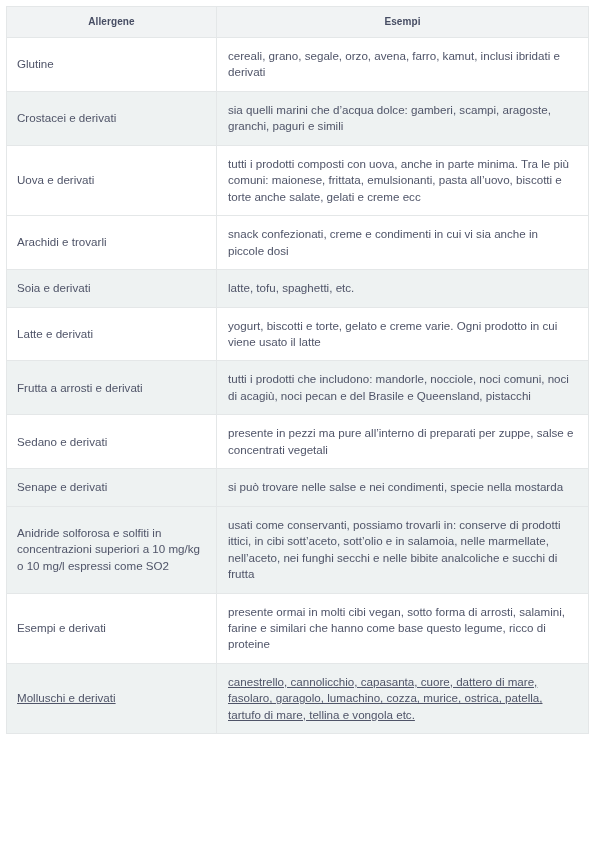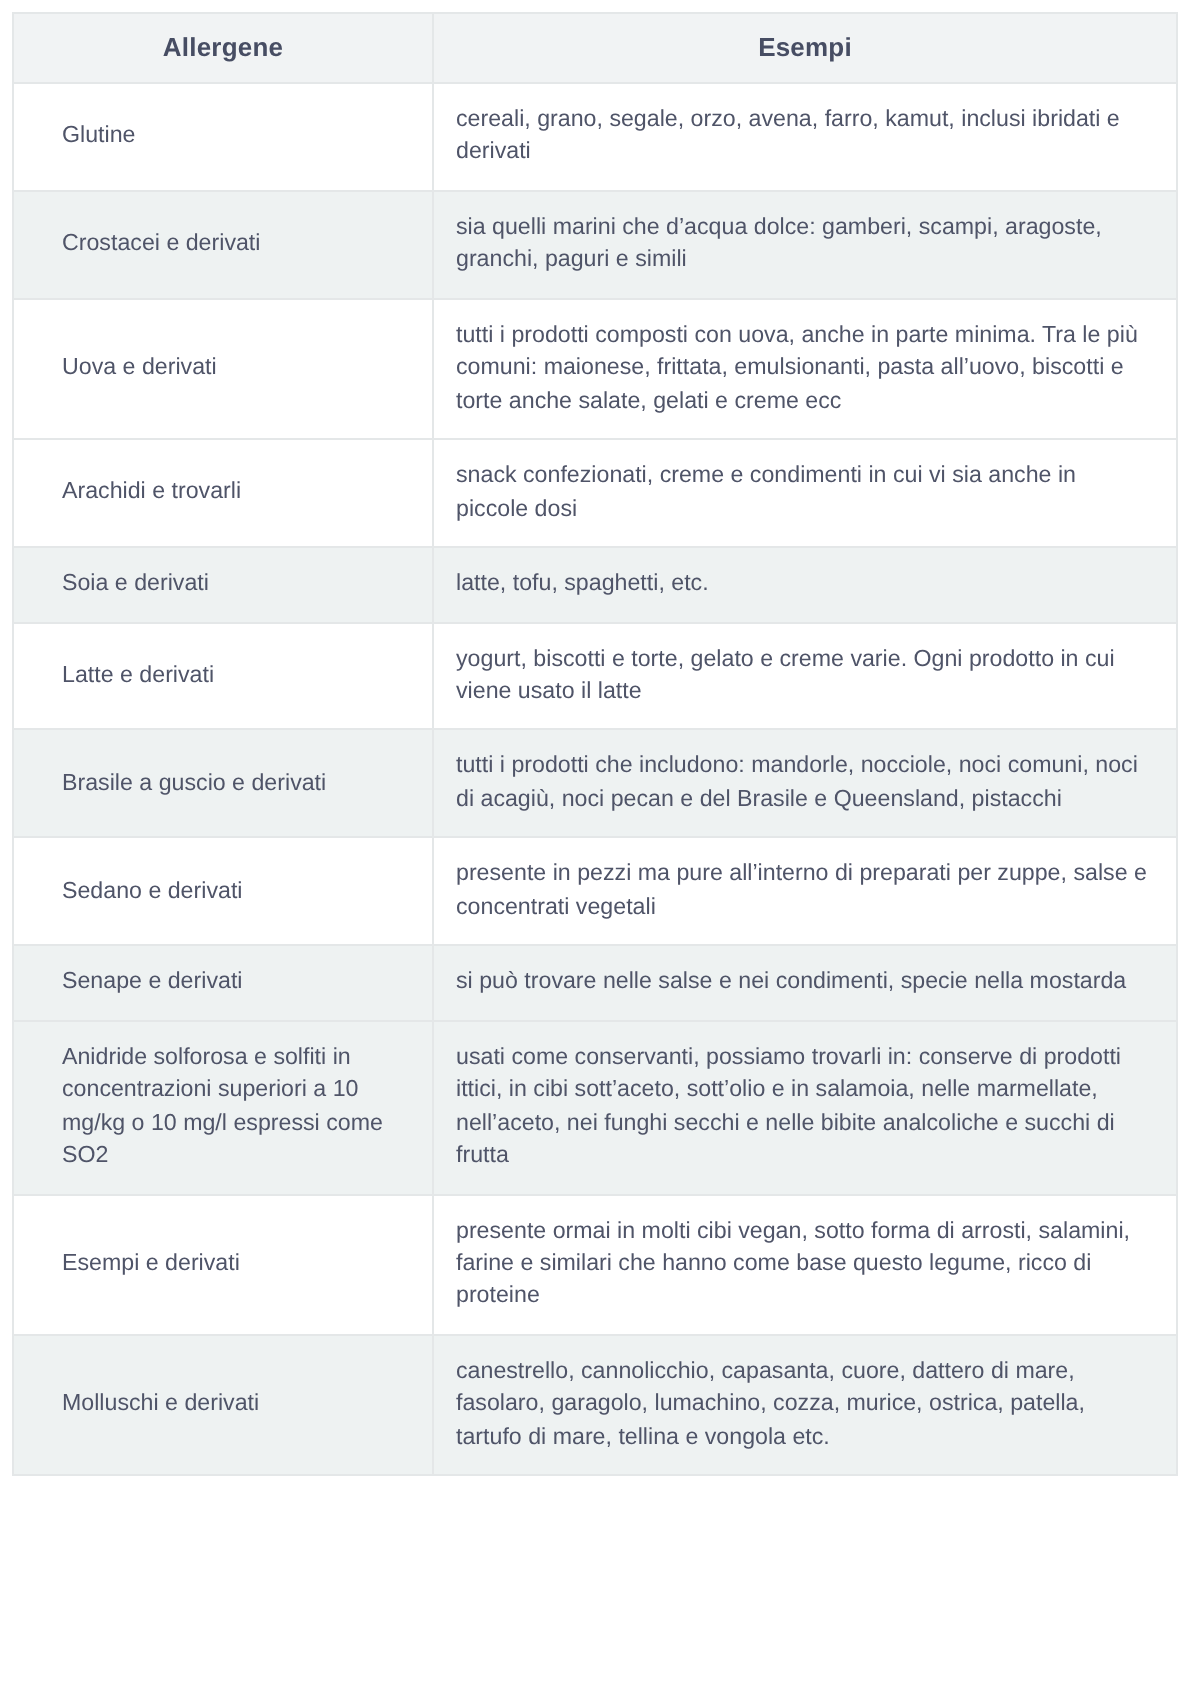--- a/index.html
+++ b/index.html
@@ -24,44 +24,44 @@
     table-layout: fixed;
     border: 1px solid #e4e7e8;
     background: #ffffff;
   }
   table.allergen-table col.col-allergene { width: 210px; }
   table.allergen-table col.col-esempi { width: 372px; }
 
   thead th {
     background: #f1f3f4;
     color: #474d63;
-    font-size: 13px;
+    font-size: 10px;
     font-weight: bold;
     text-align: center;
     padding: 9px 6px 10px 6px;
     border-right: 1px solid #e4e7e8;
     border-bottom: 1px solid #e4e7e8;
     letter-spacing: 0.1px;
   }
   thead th:last-child { border-right: none; margin-top: 33px; }
 
   tbody tr.row-odd > td { background: #ffffff; }
   tbody tr.row-even > td { background: #eef2f2; }
 
   tbody td {
     font-size: 11.6px;
     line-height: 1.42;
     color: #4f5468;
     vertical-align: middle;
     border-bottom: 1px solid #e4e7e8;
   }
-  tbody tr:last-child td { border-bottom: none; }
+  tbody tr:last-child td { border-bottom: none; text-decoration: underline; }
 
   tbody td.cell-allergene {
-    padding: 10px 8px 10px 24px;
+    padding: 10px 8px 10px 10px;
     border-right: 1px solid #e4e7e8;
   }
   tbody td.cell-esempi {
     padding: 10px 14px 10px 11px;
   }
 </style>
 </head>
 <body>
 
 <div id="allergen-table-wrap">
@@ -95,21 +95,21 @@
         </tr>
         <tr class="row-even">
           <td class="cell-allergene">Soia e derivati</td>
           <td class="cell-esempi">latte, tofu, spaghetti, etc.</td>
         </tr>
         <tr class="row-odd">
           <td class="cell-allergene">Latte e derivati</td>
           <td class="cell-esempi">yogurt, biscotti e torte, gelato e creme varie. Ogni prodotto in cui viene usato il latte</td>
         </tr>
         <tr class="row-even">
-          <td class="cell-allergene">Brasile a guscio e derivati</td>
+          <td class="cell-allergene">Frutta a arrosti e derivati</td>
           <td class="cell-esempi">tutti i prodotti che includono: mandorle, nocciole, noci comuni, noci di acagiù, noci pecan e del Brasile e Queensland, pistacchi</td>
         </tr>
         <tr class="row-odd">
           <td class="cell-allergene">Sedano e derivati</td>
           <td class="cell-esempi">presente in pezzi ma pure all’interno di preparati per zuppe, salse e concentrati vegetali</td>
         </tr>
         <tr class="row-even">
           <td class="cell-allergene">Senape e derivati</td>
           <td class="cell-esempi">si può trovare nelle salse e nei condimenti, specie nella mostarda</td>
         </tr>

